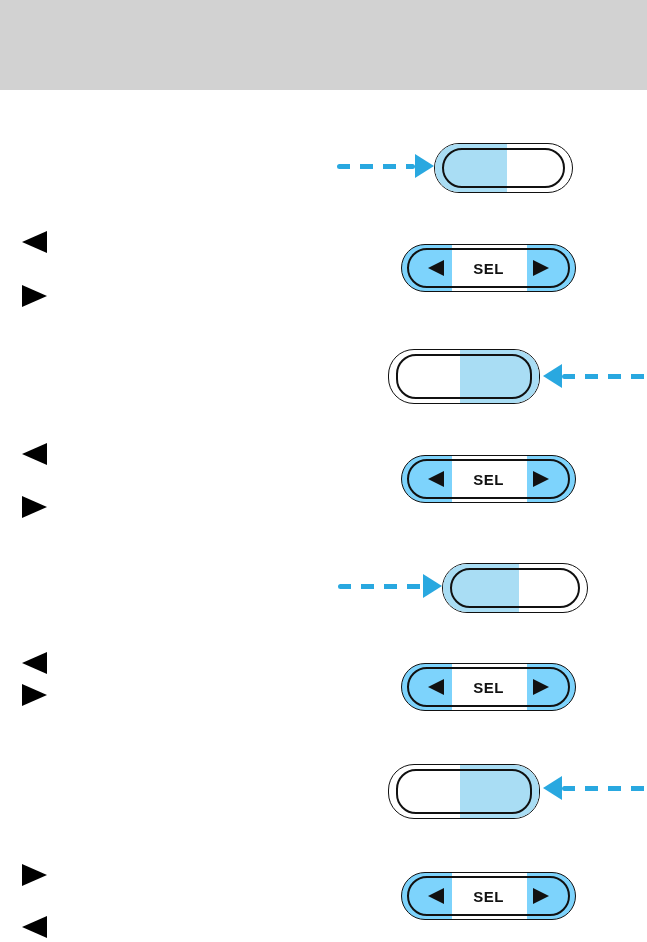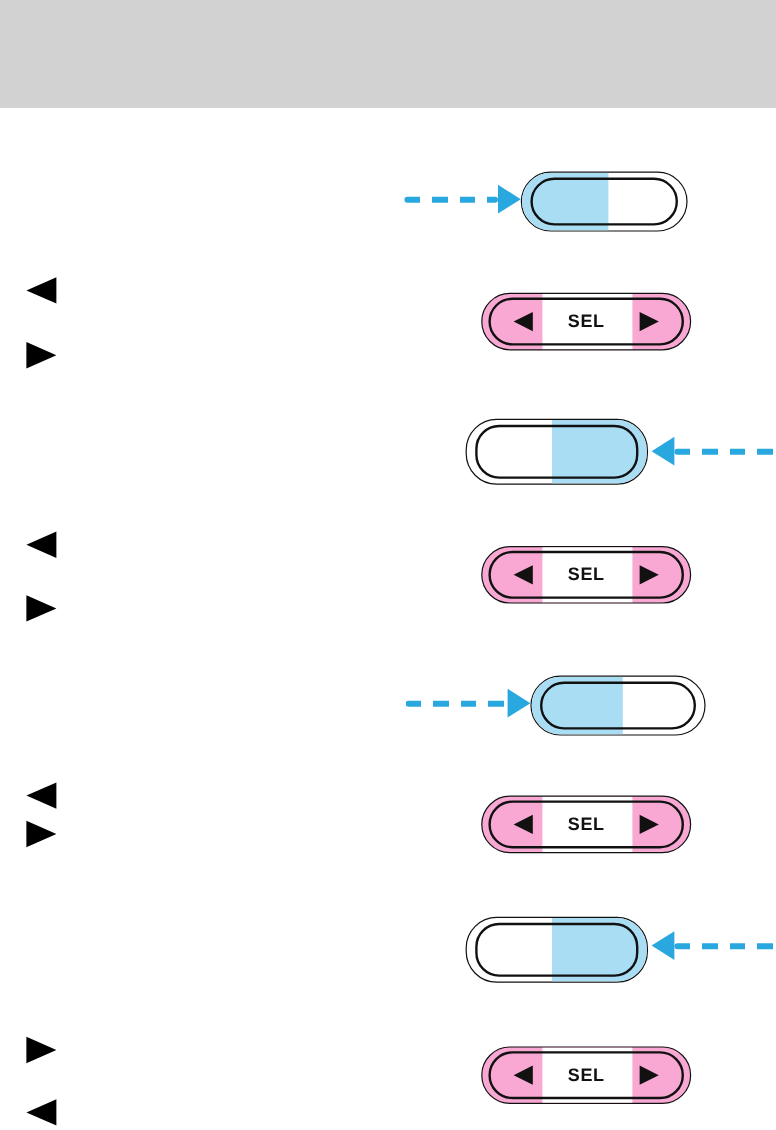--- a/index.html
+++ b/index.html
@@ -20,21 +20,21 @@
   .toggle .half.left{left:0;}
   .toggle .half.right{right:0;}
   .toggle .inner{
     position:absolute;top:4px;bottom:4px;left:7px;right:7px;
     border:2.6px solid #111;border-radius:999px;
   }
   .toggle.squarer .inner{border-radius:20px;}
 
   
   .sel{
-    position:absolute;width:175px;height:48px;background:#f9a8d4;
+    position:absolute;width:175px;height:48px;background:#7dd3fc;
     border:1.7px solid #111;border-radius:25px;overflow:hidden;box-sizing:border-box;
   }
   .sel .mid{position:absolute;top:0;bottom:0;left:29%;width:43.5%;background:#fff;}
   .sel .inner{
     position:absolute;top:3px;bottom:3px;left:5px;right:5px;
     border:2.6px solid #111;border-radius:20px;
   }
   .sel .label{
     position:absolute;left:0;right:0;top:50%;transform:translateY(-50%);
     text-align:center;font-weight:bold;font-size:15px;letter-spacing:.5px;color:#111;

